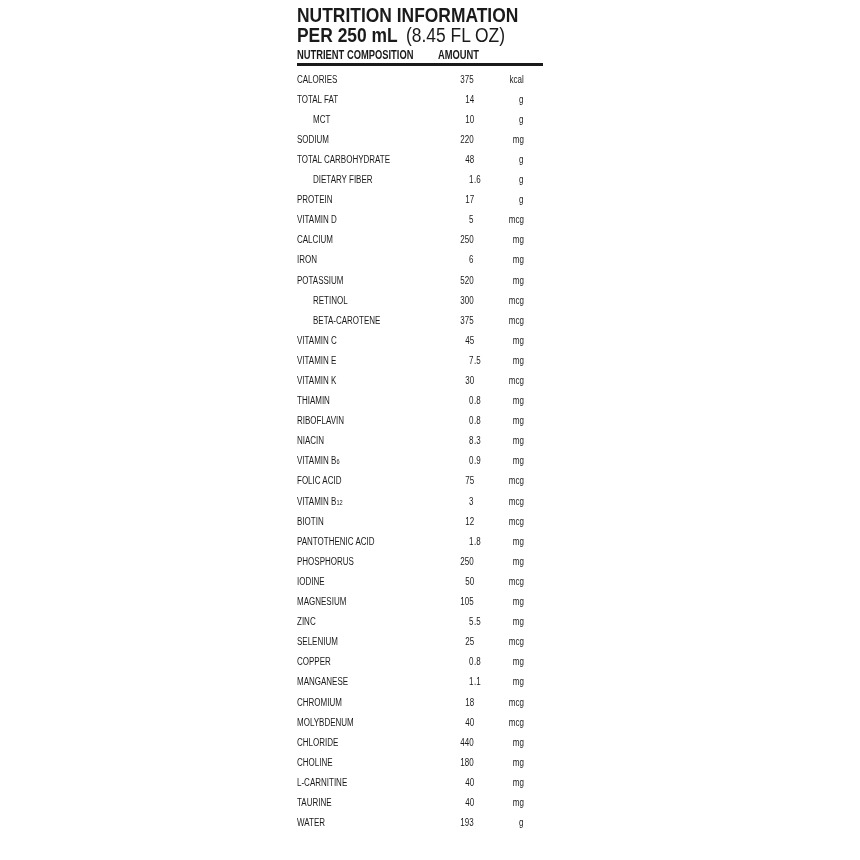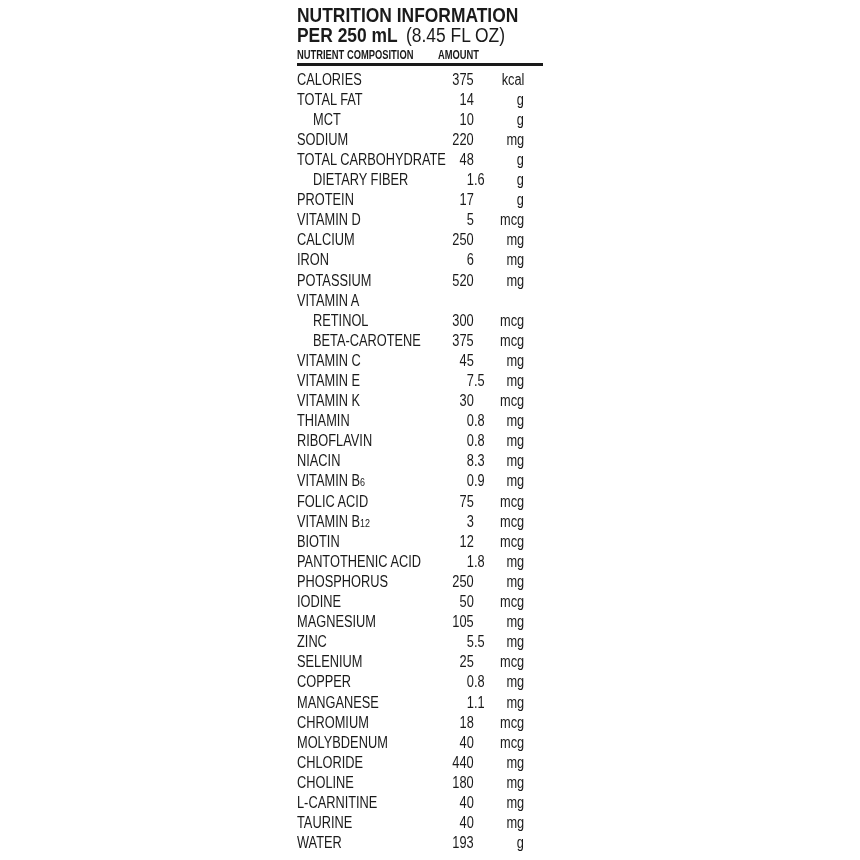--- a/index.html
+++ b/index.html
@@ -59,21 +59,21 @@
   }
   .rule {
     margin-top: 2px;
     height: 2.6px;
     background: #1a1a1a;
   }
   #rows { margin-top: 4px; }
   .row {
     position: relative;
     height: 20.1px;
-    font-size: 16px;
+    font-size: 10px;
     line-height: 20.1px;
     white-space: nowrap;
     text-decoration: underline;
   }
   .row .lbl {
     position: absolute;
     left: 0; top: 0;
     transform: scaleX(0.8);
     transform-origin: 0 0;
   }
@@ -163,23 +163,20 @@
         <span class="lbl">IRON</span>
         <span class="int">6</span>
         <span class="unit">mg</span>
       </div>
       <div class="row">
         <span class="lbl">POTASSIUM</span>
         <span class="int">520</span>
         <span class="unit">mg</span>
       </div>
       <div class="row">
-        <span class="lbl">VITAMIN A</span>
-      </div>
-      <div class="row">
         <span class="lbl ind">RETINOL</span>
         <span class="int">300</span>
         <span class="unit">mcg</span>
       </div>
       <div class="row">
         <span class="lbl ind">BETA-CAROTENE</span>
         <span class="int">375</span>
         <span class="unit">mcg</span>
       </div>
       <div class="row">

